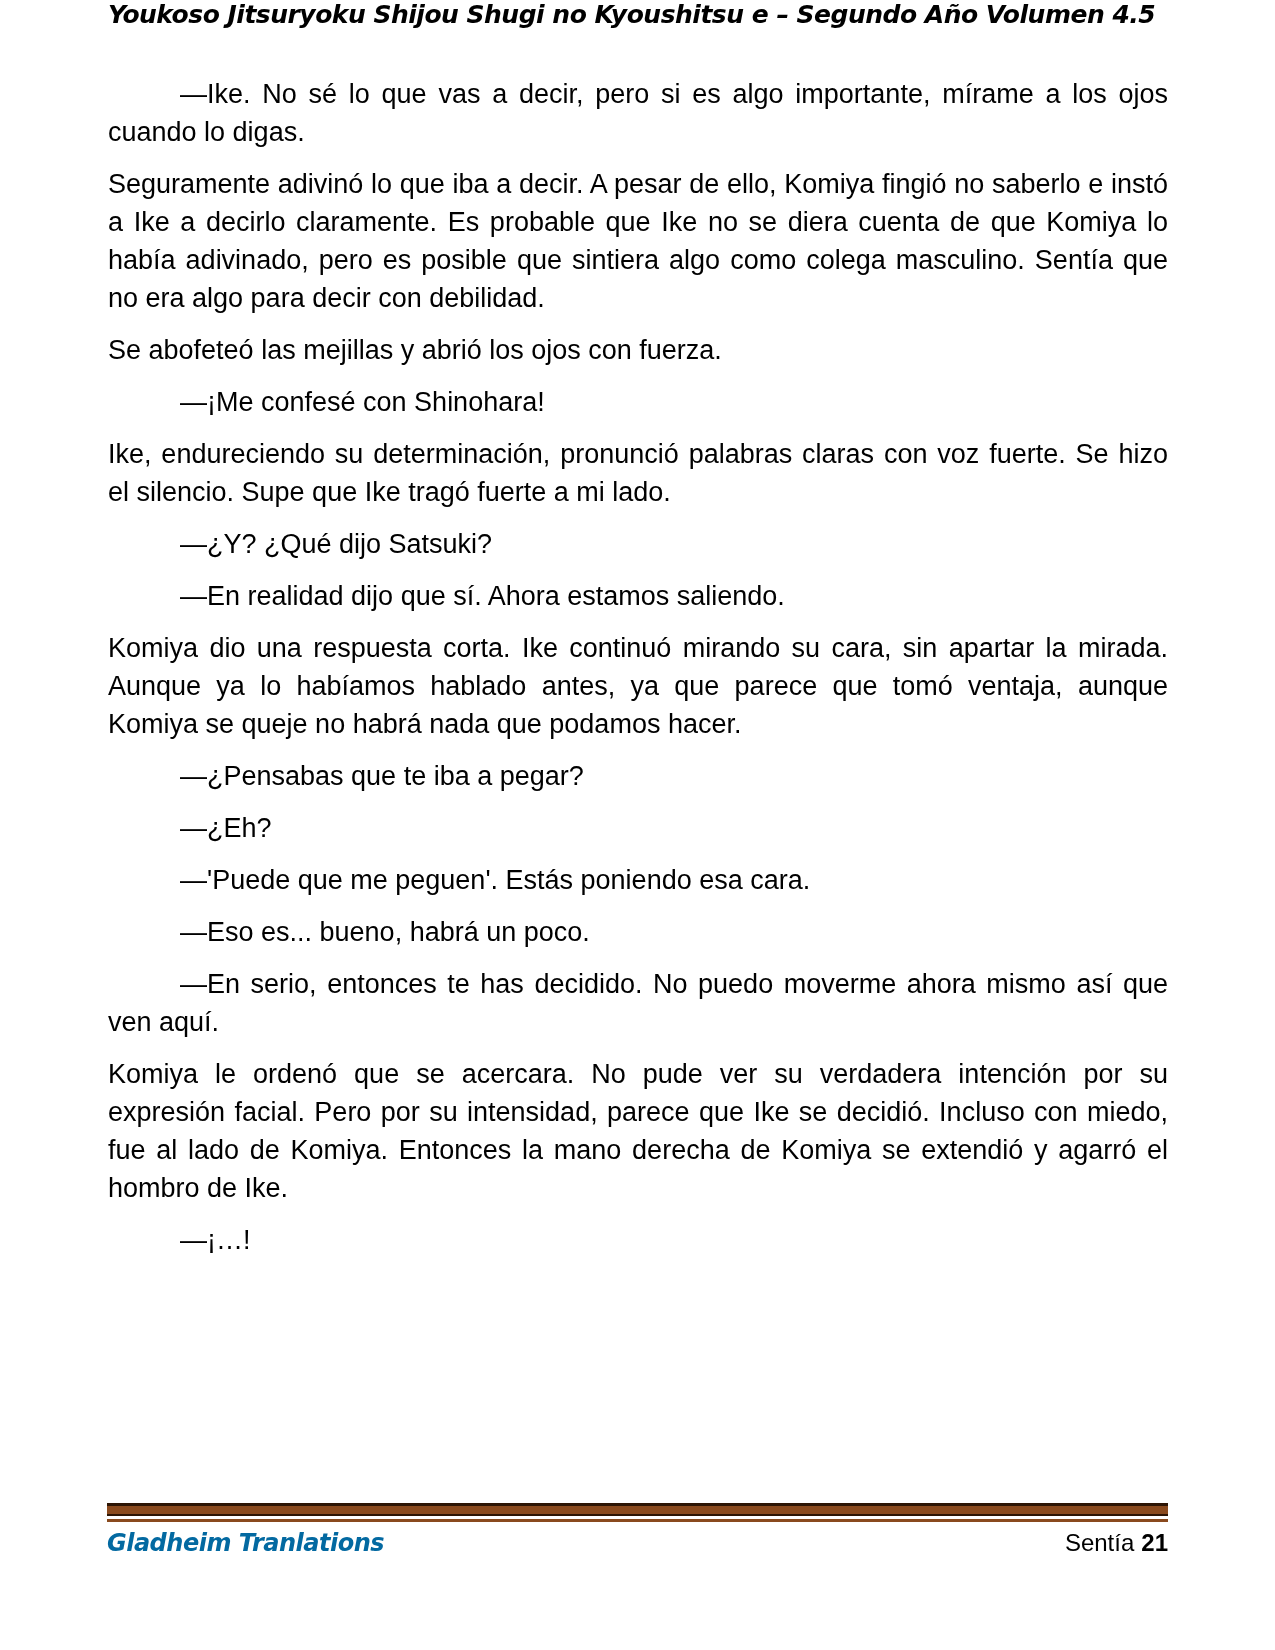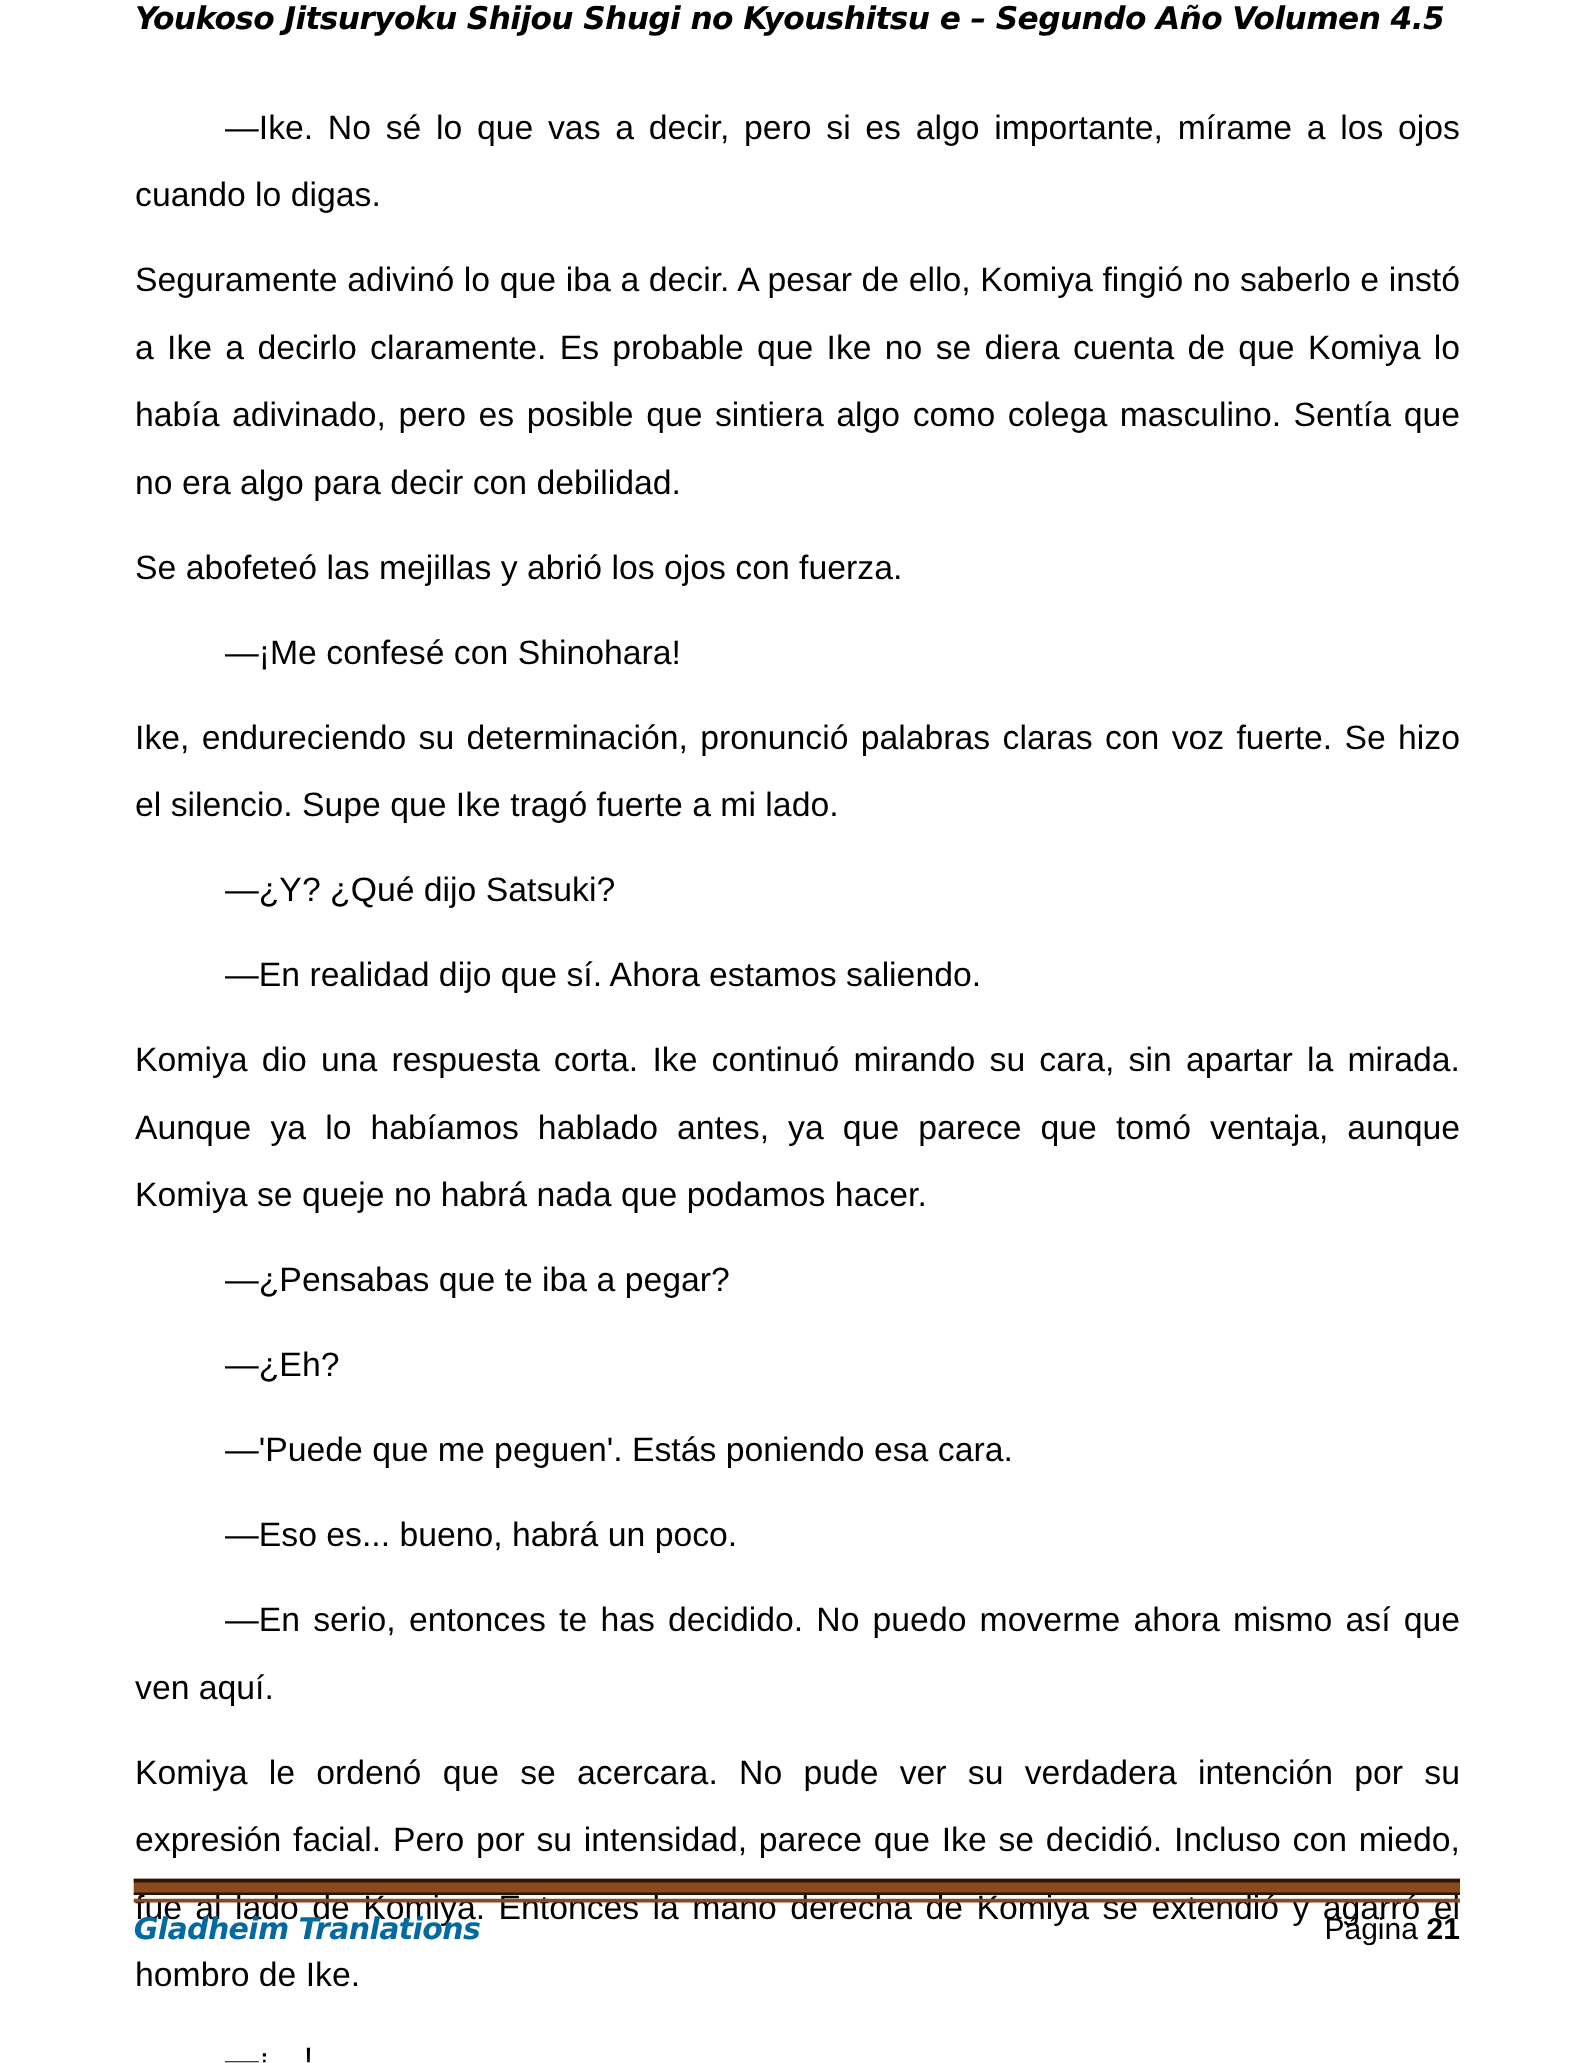--- a/index.html
+++ b/index.html
@@ -29,21 +29,21 @@
     font-family: "DejaVu Sans", sans-serif;
     font-weight: bold;
     font-style: italic;
     font-size: 25px;
     letter-spacing: -0.5px;
     color: #000000;
     white-space: nowrap;
   }
   .body-text .para {
     font-size: 27px;
-    line-height: 54px;
+    line-height: 38px;
     margin: 0 0 14px 0;
     text-align: justify;
     color: #000000;
   }
   .body-text .para.dialogue {
     text-indent: 72px;
   }
   .footer {
     position: absolute;
     left: 107px;
@@ -114,17 +114,17 @@
   </div>
 
   <div class="footer">
     <div>
       <div class="rule-thick"></div>
       <div class="rule-thin"></div>
     </div>
     <div class="footer-row">
       <span class="brand">Gladheim Tranlations</span>
       <span class="pagenum">
-        <span>Página</span><span class="num">21</span>
+        <span>Sentía</span><span class="num">21</span>
       </span>
     </div>
   </div>
 </div>
 
 </body></html>

